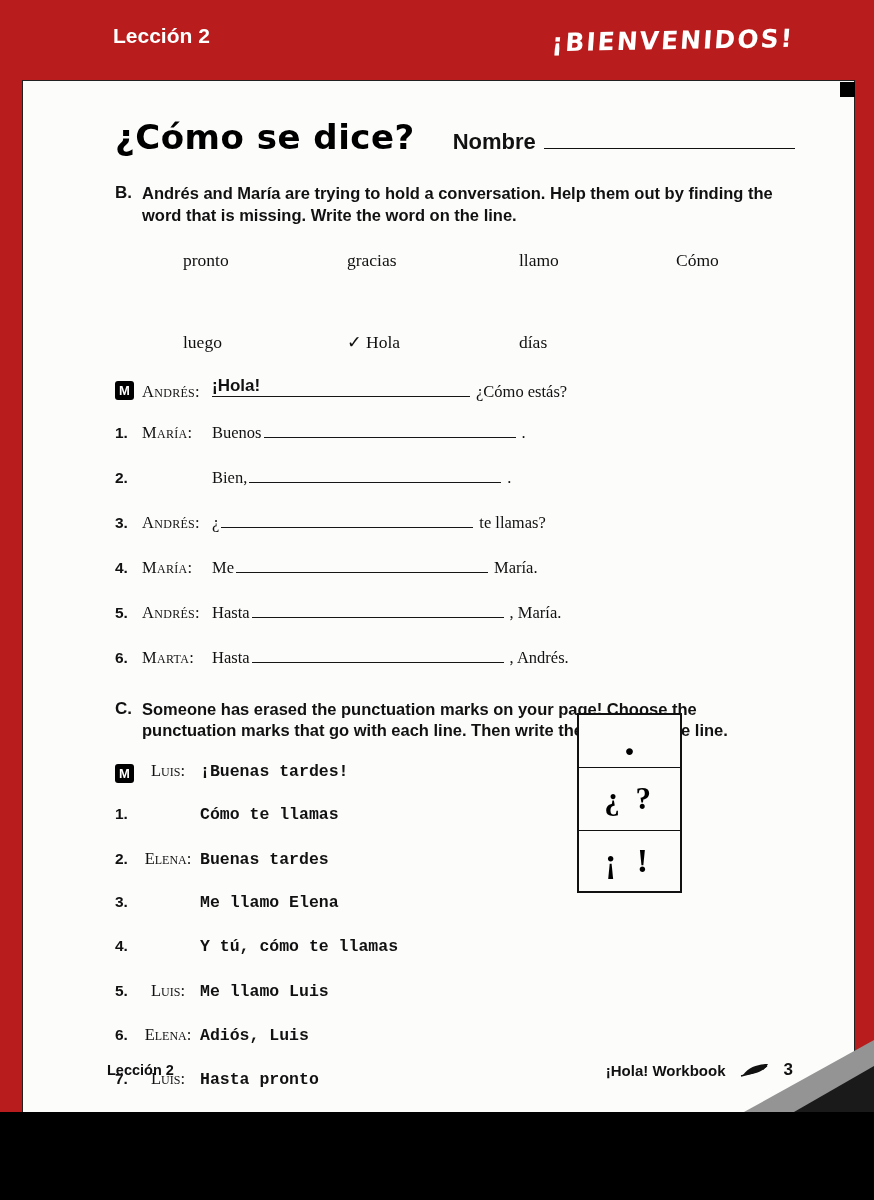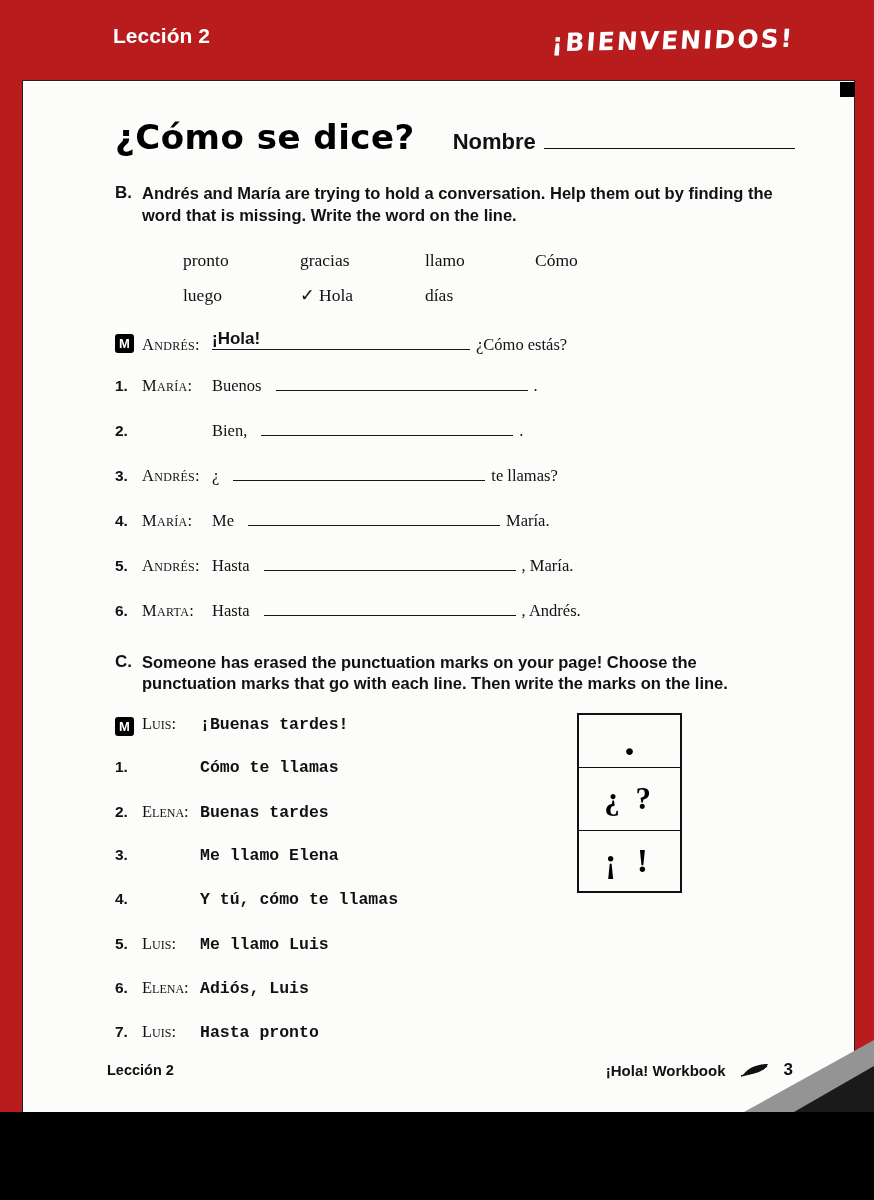--- a/index.html
+++ b/index.html
@@ -30,44 +30,44 @@
   .name-line{flex:1;max-width:278px;border-bottom:1.7px solid #111;height:1px;margin-left:8px;}
 
   
   .instructions-row{display:flex;margin-top:26px;}
   .section-label{width:27px;font-weight:bold;font-size:17px;flex:none;}
   .instructions{margin:0;font-weight:bold;font-size:16.5px;line-height:1.32;max-width:640px;}
 
   
   .word-bank{display:grid;grid-template-columns:117px 125px 110px auto;
              margin-left:68px;margin-top:16px;line-height:35px;
-             font-family:"Liberation Serif",serif;font-size:17.5px;}
+             font-family:"Liberation Serif",serif;font-size:17.5px;gap:47px;}
 
   
   .dialog{margin-top:18px;}
   .dialog-row{display:flex;align-items:baseline;height:25px;margin-top:20px;
               font-family:"Liberation Serif",serif;font-size:16.5px;}
   .dialog-row:first-child{margin-top:14px;}
   .num{width:27px;flex:none;font-family:"Liberation Sans",sans-serif;font-weight:bold;font-size:15.5px;}
   .speaker{width:70px;flex:none;font-variant:small-caps;letter-spacing:0.3px;}
   .m-badge{width:19px;height:19px;flex:none;margin-right:8px;background:#000;color:#fff;
            border-radius:3px;display:inline-flex;align-items:center;justify-content:center;
            font-family:"Liberation Sans",sans-serif;font-weight:bold;font-size:13px;
            align-self:center;}
-  .before{margin-right:14px;}
+  .before{margin-right:2px;}
   .after{margin-left:6px;}
   .blank{display:inline-block;width:252px;border-bottom:1.6px solid #161616;height:1px;flex:none;}
   .line-wrap{position:relative;display:inline-block;width:258px;flex:none;
              border-bottom:1.6px solid #161616;height:18px;}
   .answer{position:absolute;left:0;right:0;bottom:0;text-align:left;
           font-family:"Liberation Sans",sans-serif;font-weight:bold;font-size:17px;}
 
   
   .dialog-c .dialog-row{margin-top:19px;height:25px;}
-  .speaker-c{width:52px;flex:none;text-align:left;font-variant:small-caps;margin-right:6px;}
+  .speaker-c{width:52px;flex:none;text-align:center;font-variant:small-caps;margin-right:6px;}
   .line-c{font-family:Liberation Mono, monospace;font-weight:bold;font-size:16.5px;text-align:right;}
 
   
   .punct-box{position:absolute;left:555px;top:633px;width:101px;border:2px solid #111;
              background:#fcfcfb;}
   .punct-cell{display:flex;align-items:center;justify-content:center;border-top:1.6px solid #111;
               font-family:"Liberation Serif",serif;font-weight:bold;color:#000;}
   .punct-cell:first-child{border-top:none;}
   .cell-period{height:52px;font-size:42px;}
   .cell-period span{line-height:0;}

